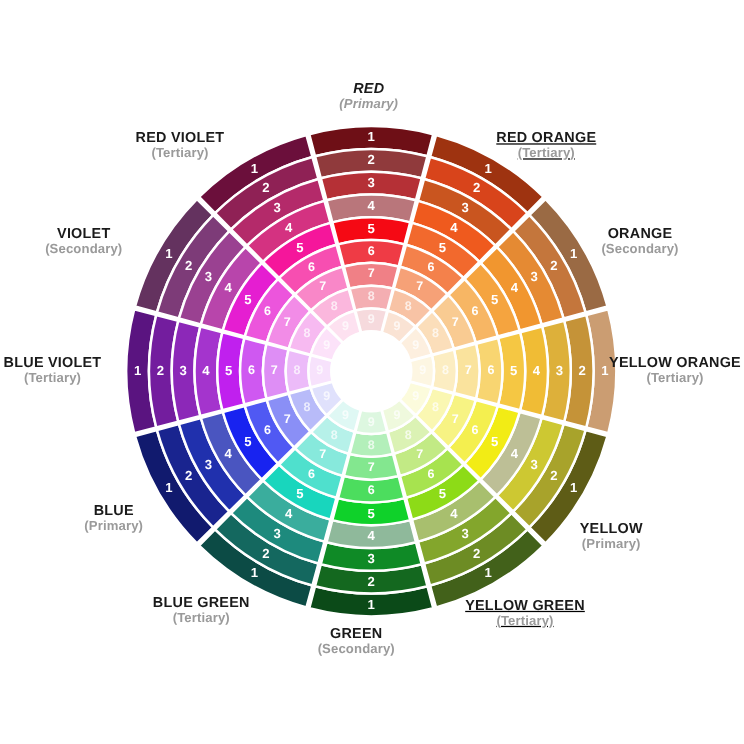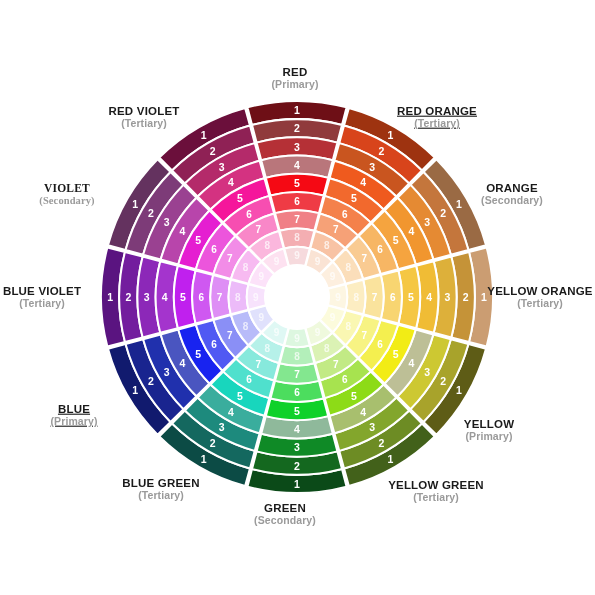--- a/index.html
+++ b/index.html
@@ -281,61 +281,61 @@
         <text x="239.99999999999994" y="198.27310396857402" class="ring-num" fill="#ffffff" font-size="10.5" opacity="1">5</text>
         <text x="249.1111111111111" y="214.0540113264238" class="ring-num" fill="#ffffff" font-size="10" opacity="1">6</text>
         <text x="258.2222222222222" y="229.83491868427353" class="ring-num" fill="#ffffff" font-size="10" opacity="1">7</text>
         <text x="267.3333333333333" y="245.61582604212333" class="ring-num" fill="#ffffff" font-size="10" opacity="0.72">8</text>
         <text x="276.4444444444444" y="261.3967333999731" class="ring-num" fill="#ffffff" font-size="10" opacity="0.72">9</text>
       </g>
     <circle id="center-hole" cx="297" cy="297" r="32" fill="#ffffff"></circle>
   </svg>
 
   <div id="labels-layer">
-      <div class="sector-label" style="left: 295px; top: 78px;">
+      <div class="sector-label" style="left: 295px; top: 78px; font-style: italic;">
         <span class="lbl-name">RED</span>
         <span class="lbl-kind">(Primary)</span>
       </div>
       <div class="sector-label" style="left: 437px; top: 117px; text-decoration: underline;">
         <span class="lbl-name">RED ORANGE</span>
         <span class="lbl-kind">(Tertiary)</span>
       </div>
       <div class="sector-label" style="left: 512px; top: 194px;">
         <span class="lbl-name">ORANGE</span>
         <span class="lbl-kind">(Secondary)</span>
       </div>
       <div class="sector-label" style="left: 540px; top: 297px;">
         <span class="lbl-name">YELLOW ORANGE</span>
         <span class="lbl-kind">(Tertiary)</span>
       </div>
       <div class="sector-label" style="left: 489px; top: 415px; margin-top: 15px;">
         <span class="lbl-name">YELLOW</span>
         <span class="lbl-kind">(Primary)</span>
       </div>
-      <div class="sector-label" style="left: 436px; top: 491px;">
+      <div class="sector-label" style="left: 420px; top: 491px; text-decoration: underline;">
         <span class="lbl-name">YELLOW GREEN</span>
         <span class="lbl-kind">(Tertiary)</span>
       </div>
       <div class="sector-label" style="left: 285px; top: 514px; text-align: center;">
         <span class="lbl-name">GREEN</span>
         <span class="lbl-kind">(Secondary)</span>
       </div>
       <div class="sector-label" style="left: 161px; top: 489px;">
         <span class="lbl-name">BLUE GREEN</span>
         <span class="lbl-kind">(Tertiary)</span>
       </div>
-      <div class="sector-label" style="left: 74px; top: 415px; text-decoration: underline;">
+      <div class="sector-label" style="left: 91px; top: 415px;">
         <span class="lbl-name">BLUE</span>
         <span class="lbl-kind">(Primary)</span>
       </div>
       <div class="sector-label" style="left: 42px; top: 297px;">
         <span class="lbl-name">BLUE VIOLET</span>
         <span class="lbl-kind">(Tertiary)</span>
       </div>
-      <div class="sector-label" style="left: 67px; top: 194px; font-family: Liberation Serif, serif;">
+      <div class="sector-label" style="left: 67px; top: 194px;">
         <span class="lbl-name">VIOLET</span>
         <span class="lbl-kind">(Secondary)</span>
       </div>
       <div class="sector-label" style="left: 144px; top: 117px;">
         <span class="lbl-name">RED VIOLET</span>
         <span class="lbl-kind">(Tertiary)</span>
       </div>
     </div>
 
 </div>

